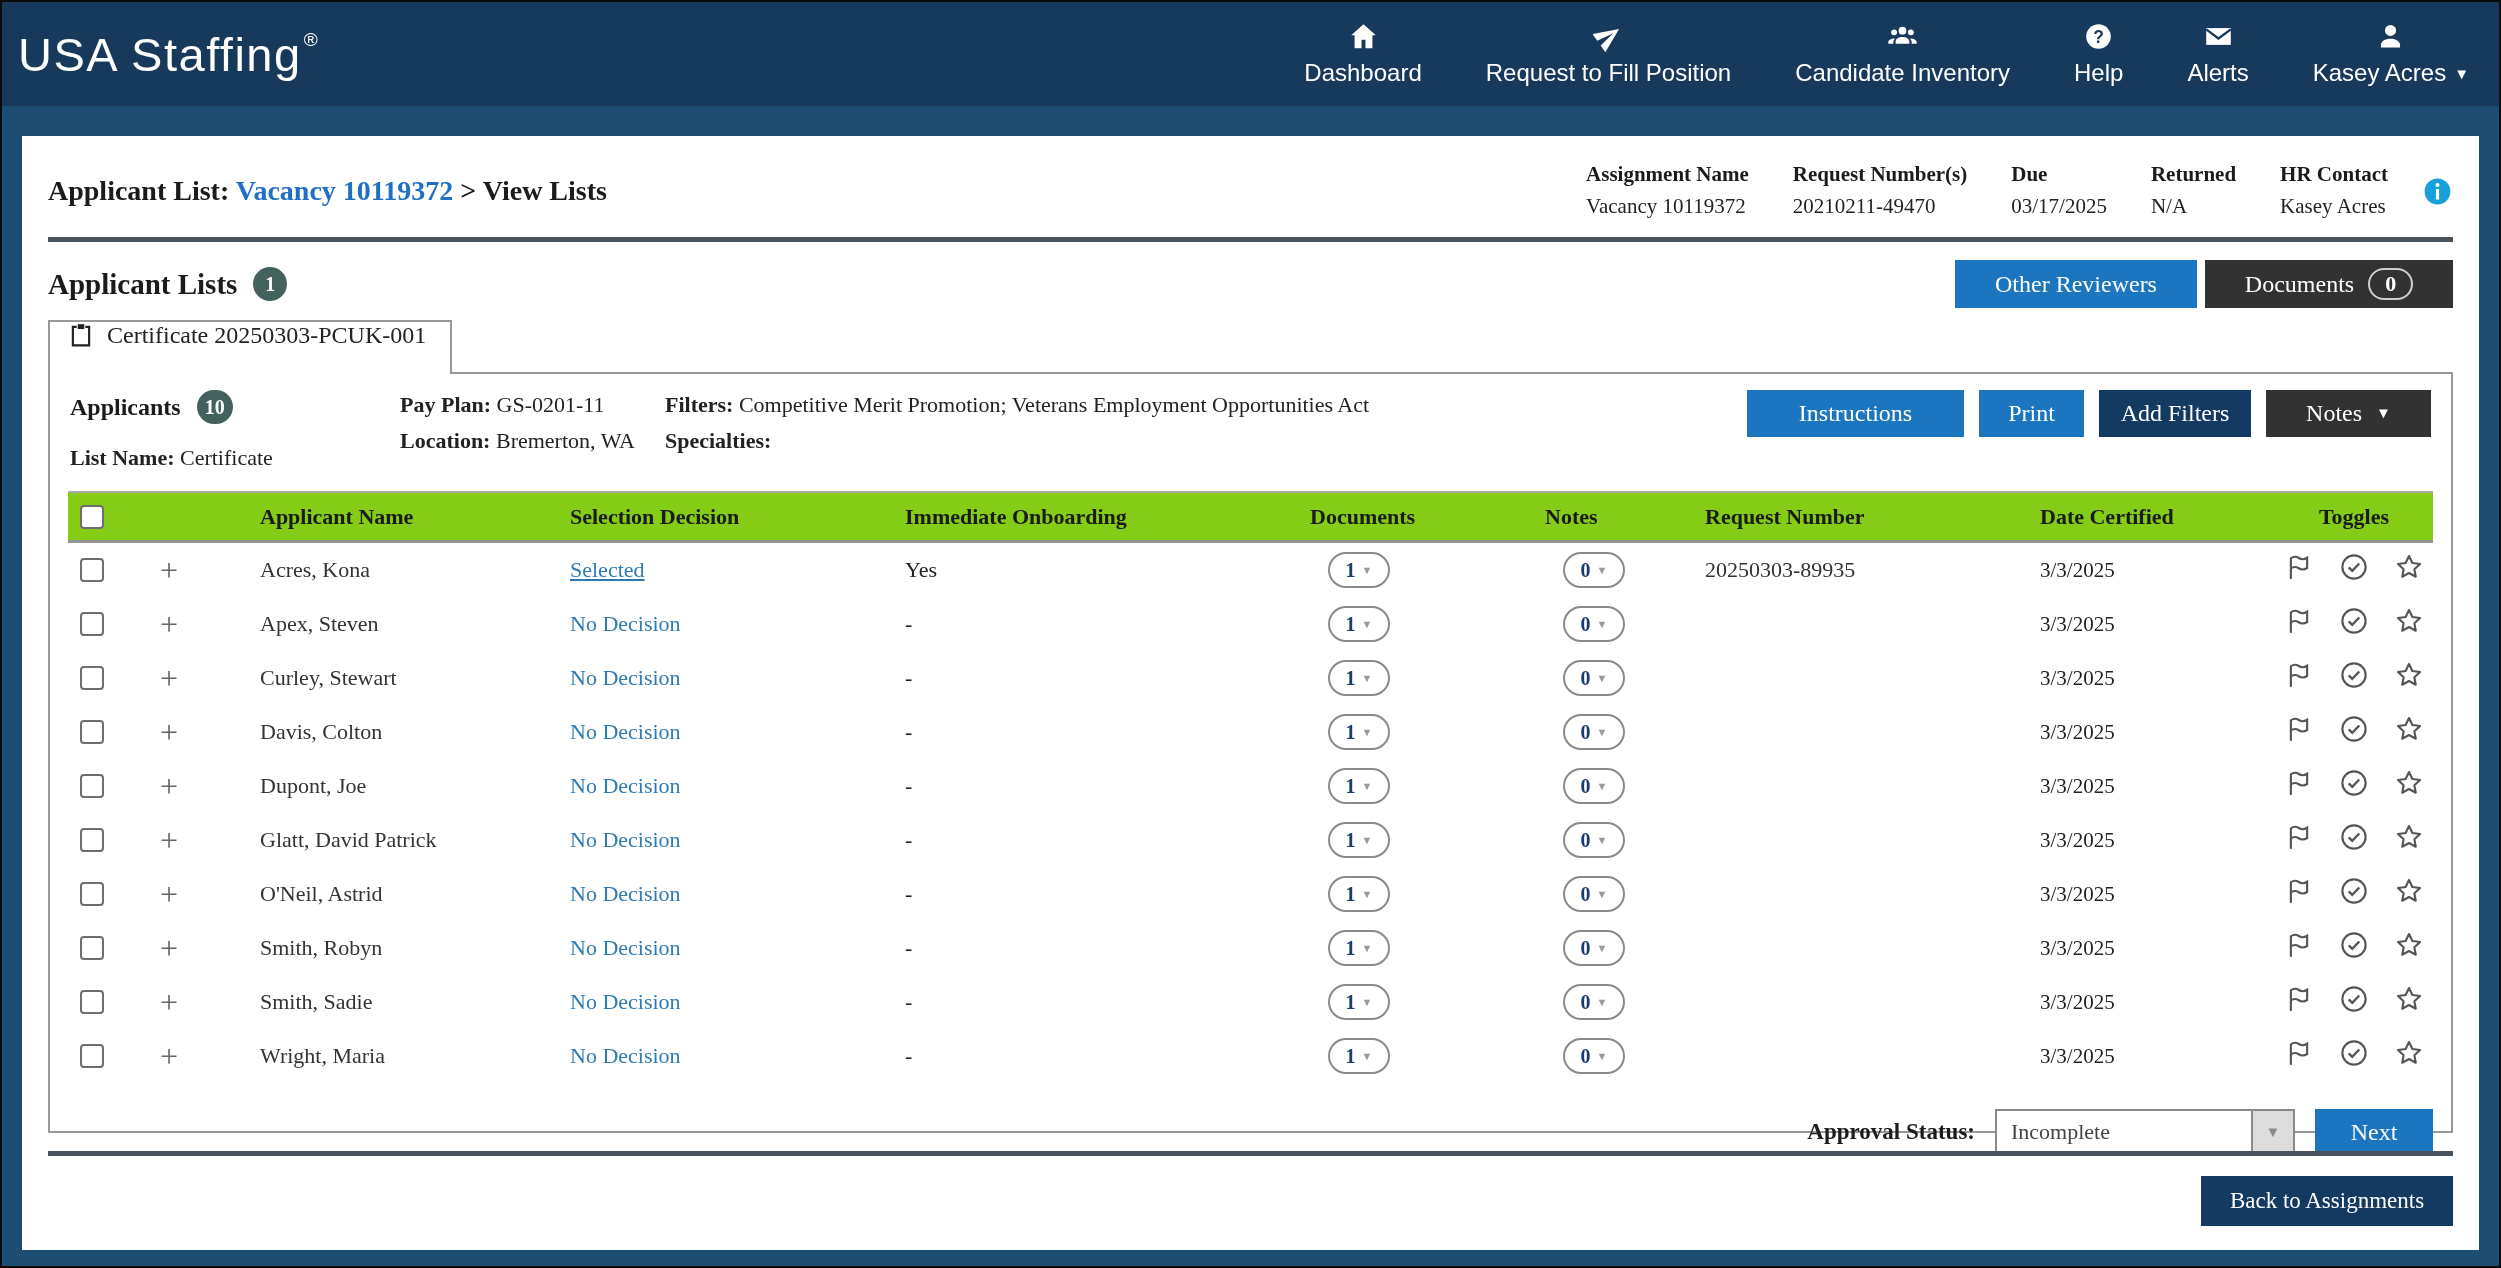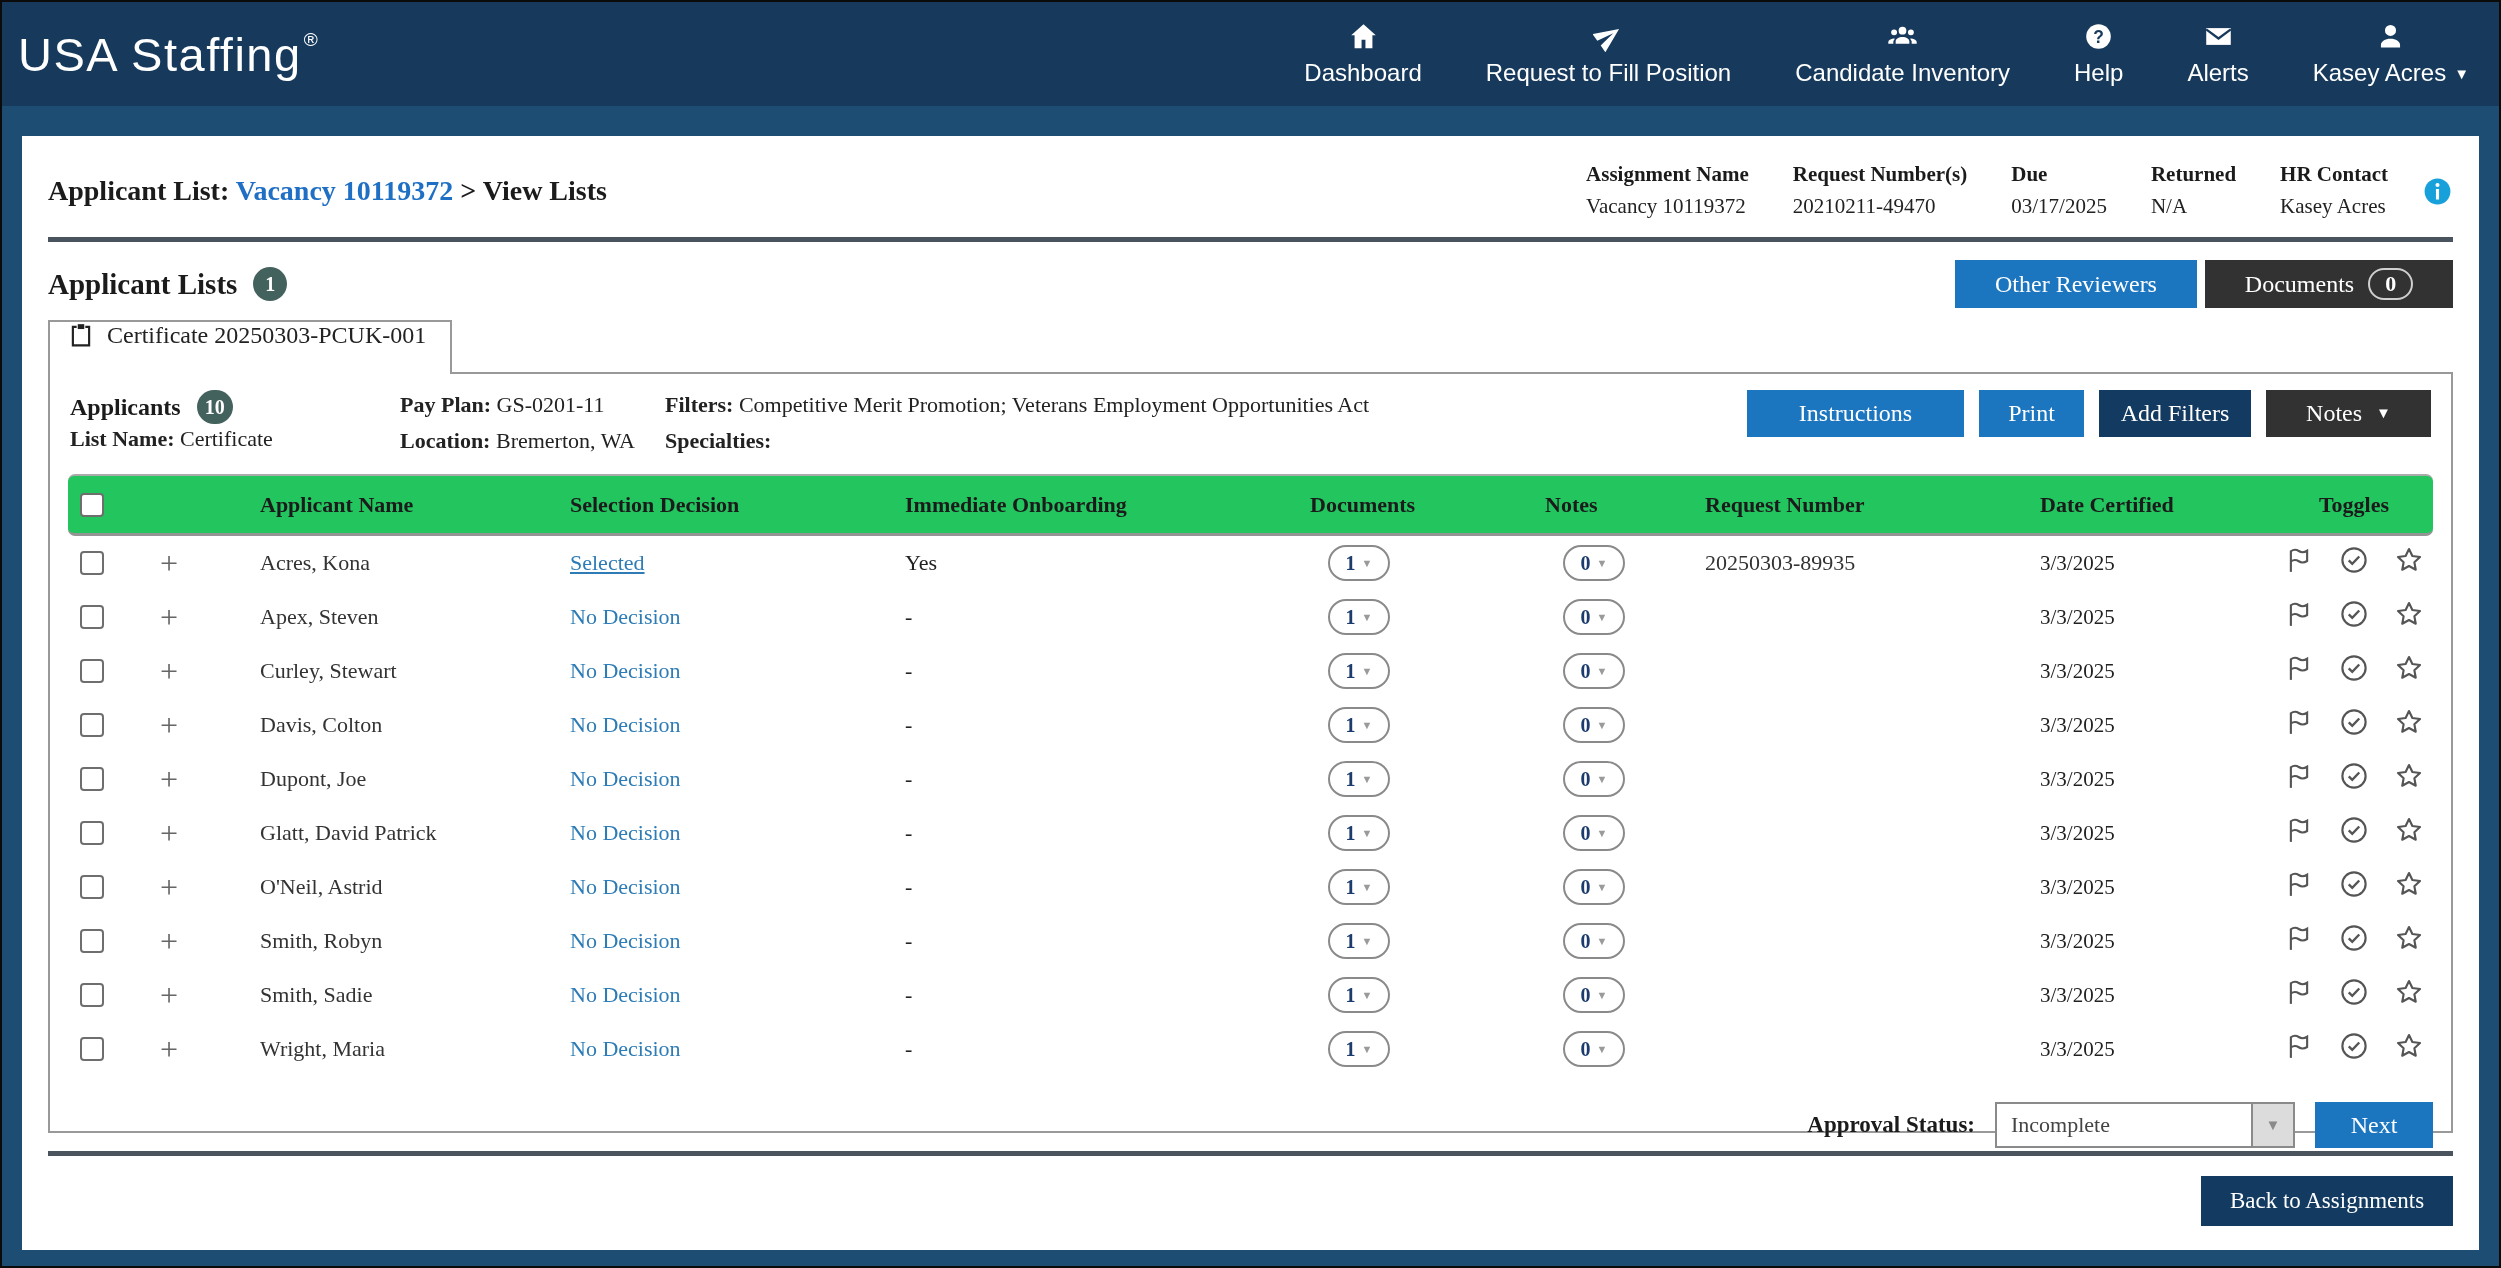--- a/index.html
+++ b/index.html
@@ -47,35 +47,35 @@
 
   
   .tabs-row { display:flex; flex:0 0 auto; position:relative; z-index:2; }
   .tab { background:#fff; border:2px solid #999; border-bottom:none; height:54px; padding:0 24px 0 18px; display:flex; align-items:flex-start; gap:13px; font-size:24px; color:#222; margin-bottom:-2px; cursor:pointer; }
   .tab .icon svg { width:26px; height:26px; color:#222; }
   .cert-panel { border:2px solid #999; flex:1; display:flex; flex-direction:column; min-height:0; }
 
   .panel-meta { display:flex; padding:16px 20px 6px; flex:0 0 auto; }
   .meta-left { width:330px; }
   .meta-applicants { display:flex; align-items:center; font-size:24px; font-weight:bold; color:#1b1b1b; }
-  .meta-left .line2, .meta-col .mline { font-size:22px; color:#222; margin-top:2px; }
+  .meta-left .line2, .meta-col .mline { font-size:22px; color:#222; margin-top:21px; }
   .meta-col { width:265px; font-size:22px; color:#222; }
   .meta-col .mline:first-child { margin-top:2px; }
   .meta-filters { flex:1; font-size:22px; color:#222; padding-right:20px; }
   .meta-filters .mline { margin-top:2px; }
   .meta-filters .mline + .mline, .meta-col .mline + .mline { margin-top:10px; }
   b.inl { font-weight:bold; }
   .meta-btns { display:flex; gap:15px; align-items:flex-start; }
   .meta-btns .btn { height:47px; }
   .b-instructions { width:217px; } .b-print { width:105px; } .b-addfilters { width:152px; } .b-notes { width:165px; }
 
   
   .tbl { padding:14px 18px 0; flex:0 0 auto; }
   .tbl-grid { display:grid; grid-template-columns:64px 108px 330px 335px 405px 235px 160px 335px 235px 1fr; align-items:center; }
-  .tbl-head { background:#22c55e; height:62px; border-top:2px solid #aaa; border-bottom:3px solid #949494; font-weight:bold; font-size:22px; color:#1b1b1b;border-radius:7px; }
+  .tbl-head { background:#84cc16; height:52px; border-top:2px solid #aaa; border-bottom:3px solid #949494; font-weight:bold; font-size:22px; color:#1b1b1b; }
   .tbl-row { height:54px; font-size:22px; color:#333; }
   .chk { width:24px; height:24px; border:2px solid #6e6e6e; border-radius:4px; background:#fff; cursor:pointer; margin-left:12px; }
   .plus { color:#666; font-size:32px; font-weight:400; margin-left:28px; cursor:pointer; line-height:1; }
   .cell-name { padding-left:20px; }
   .cell-link a { font-size:22px; color:#2E7CB5; text-decoration:none; cursor:pointer; }
   .cell-link a.underlined { text-decoration:underline; }
   .cell-onb { color:#222; }
   .pill { display:inline-flex; align-items:center; justify-content:center; gap:6px; width:62px; height:36px; border:2px solid #8a8a8a; border-radius:18px; background:#fff; cursor:pointer; margin-left:18px; }
   .pill .num { font-size:20px; font-weight:bold; color:#1d3c6e; }
   .pill .pc { font-size:11px; color:#9a9a9a; }

